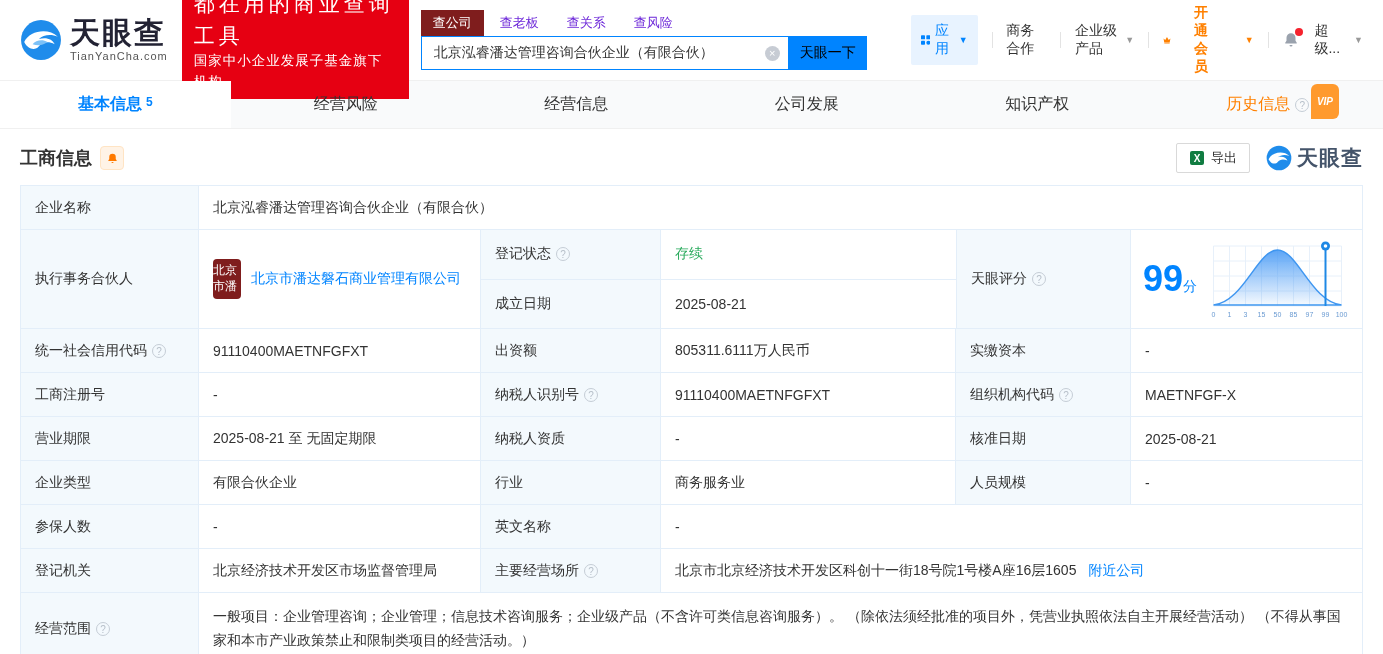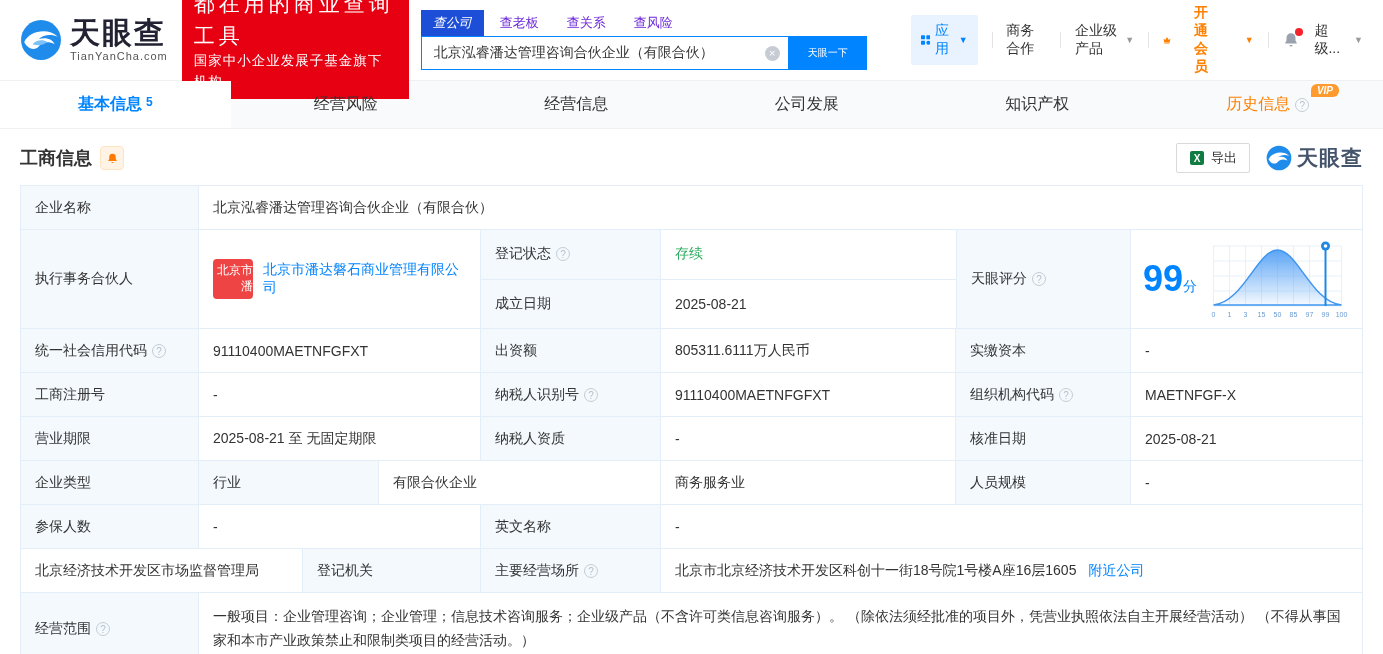--- a/index.html
+++ b/index.html
@@ -9,44 +9,44 @@
   .header { height:80px; display:flex; align-items:center; padding:0 20px; background:#fff; }
   .logo { display:flex; align-items:center; gap:8px; }
   .logo-text .cn { font-size:30px; font-weight:bold; color:#223; letter-spacing:2px; line-height:1; }
   .logo-text .en { font-size:11px; color:#555; letter-spacing:1px; margin-top:2px; }
   .promo { background:#e60012; color:#fff; margin-left:14px; padding:7px 12px; line-height:1.5; }
   .promo .p1 { font-size:21px; font-weight:normal; letter-spacing:4px; }
   .promo .p2 { font-size:13.5px; letter-spacing:1px; }
   .search-wrap { margin-left:12px; }
   .search-tabs { display:flex; gap:4px; margin-bottom:0; }
   .search-tab { font-size:13px; padding:4px 12px; color:#6d28d9; cursor:pointer; }
-  .search-tab.active { background:#1d4ed8; color:#fff;font-style:italic; }
+  .search-tab.active { background:#7f1d1d; color:#fff; }
   .search-row { display:flex; }
   .search-box { width:368px; height:34px; border:1px solid #0084ff; display:flex; align-items:center; padding:0 8px 0 12px; }
   .search-box input { border:none; outline:none; flex:1; font-size:14px; color:#333; font-family:inherit; }
   .clear-btn { width:15px; height:15px; border-radius:50%; background:#c7ccd4; color:#fff; font-size:11px; line-height:15px; text-align:center; cursor:pointer; }
-  .search-btn { width:78px; height:34px; background:#0084ff; color:#ffffff; border:none; font-size:10px; cursor:pointer; font-family:inherit; }
+  .search-btn { width:78px; height:34px; background:#0084ff; color:#000000; border:none; font-size:14px; cursor:pointer; font-family:inherit; }
   .top-right { margin-left:auto; display:flex; align-items:center; gap:14px;padding-left:44px; }
   .apps-chip { display:flex; align-items:center; gap:5px; background:#e8f3ff; color:#0084ff; font-size:14px; padding:7px 10px; border-radius:2px; cursor:pointer; }
   .caret { font-size:9px; color:inherit; }
   .vsep { width:1px; height:16px; background:#e3e3e3; }
   .nav-link { font-size:14px; color:#333; cursor:pointer; display:flex; align-items:center; gap:4px; }
   .nav-link .caret { color:#999; }
   .vip-link { color:#ff8000; font-weight:bold;gap:23px; }
   .vip-link .caret { color:#ff8000; }
   .bell-wrap { position:relative; cursor:pointer; display:flex; }
   .red-dot { position:absolute; top:-3px; right:-3px; width:8px; height:8px; background:#f5222d; border-radius:50%; }
 
   
   .tabbar { display:flex; background:#f9fafb; border-top:1px solid #f0f0f0; border-bottom:1px solid #f0f0f0; height:49px; }
   .tab { flex:1; display:flex; align-items:center; justify-content:center; font-size:16px; color:#333; cursor:pointer; position:relative; }
   .tab.active { background:#fff; color:#0084ff; font-weight:bold; }
   .tab .count { font-size:12px; color:#0084ff; margin-left:4px; align-self:flex-start; margin-top:14px; }
   .tab.vip-tab { color:#ff8000; }
-  .vip-badge { position:absolute; top:3px; right:44px; background:#ff9a2e; color:#fff; font-size:10px; font-weight:bold; font-style:italic; padding:1px 6px; border-radius:6px 6px 6px 0; }
+  .vip-badge { position:absolute; top:3px; right:44px; background:#ff9a2e; color:#fff; font-size:10px; font-weight:bold; font-style:italic; padding:12px 6px; border-radius:6px 6px 6px 0; }
   .qmark { display:inline-block; width:14px; height:14px; border:1px solid #c5cdd6; border-radius:50%; color:#b6bfc9; font-size:10px; line-height:13px; text-align:center; margin-left:5px; cursor:pointer; flex:none; }
 
   
   .section-head { display:flex; align-items:center; padding:14px 20px 12px; }
   .section-title { font-size:18px; font-weight:bold; color:#333; }
   .bell-chip { width:24px; height:24px; background:#fff3e6; border:1px solid #ffe4c4; border-radius:4px; display:flex; align-items:center; justify-content:center; margin-left:8px; cursor:pointer; }
   .head-right { margin-left:auto; display:flex; align-items:center; gap:16px; }
   .export-btn { display:flex; align-items:center; gap:6px; border:1px solid #d9d9d9; border-radius:2px; background:#fff; height:30px; padding:0 12px; font-size:13px; color:#333; cursor:pointer; font-family:inherit; }
   .wm-logo { display:flex; align-items:center; gap:5px; }
   .wm-logo .wm-text { font-size:21px; font-weight:bold; color:#44546a; letter-spacing:1px; }
@@ -59,21 +59,21 @@
   .lbl { background:#f3f9fd; color:#333; }
   .w-l1 { width:178px; } .w-v1 { width:282px; } .w-l2 { width:180px; }
   .w-v2 { width:295px; } .w-l3 { width:175px; } .w-v3 { flex:1; border-right:none; }
   .flex-rest { flex:1; border-right:none; }
   .mid-stack { width:475px; display:flex; flex-direction:column; }
   .mid-sub { display:flex; flex:1; }
   .mid-sub:first-child { border-bottom:1px solid #e3eef9; }
   .mid-sub .cell { border-right:1px solid #e3eef9; }
   .link { color:#0084ff; text-decoration:none; cursor:pointer; }
   .green { color:#2bab5e; }
-  .avatar { width:40px; height:40px; background:#ef4444; border-radius:4px; color:#fff; font-size:12px; line-height:1.3; display:flex; align-items:center; justify-content:center; text-align:right; flex:none; margin-right:10px; cursor:pointer; }
+  .avatar { width:28px; height:40px; background:#7f1d1d; border-radius:4px; color:#fff; font-size:12px; line-height:1.3; display:flex; align-items:center; justify-content:center; text-align:left; flex:none; margin-right:10px; cursor:pointer; }
   .partner-cell { align-items:center; }
   .score-cell { display:flex; align-items:center; justify-content:space-between; padding:6px 12px; }
   .score-num { font-size:36px; font-weight:bold; color:#0084ff; line-height:1; }
   .score-unit { font-size:14px; color:#0084ff; }
   .scope-cell { line-height:1.8; align-items:center; }
   .wrap2 { display:block; line-height:1.7; }
 </style>
 </head>
 <body>
 
@@ -302,37 +302,37 @@
     <div class="cell lbl w-l1">营业期限</div>
     <div class="cell w-v1">2025-08-21 至 无固定期限</div>
     <div class="cell lbl w-l2">纳税人资质</div>
     <div class="cell w-v2">-</div>
     <div class="cell lbl w-l3">核准日期</div>
     <div class="cell w-v3">2025-08-21</div>
   </div>
 
   <div class="t-row">
     <div class="cell lbl w-l1">企业类型</div>
+    <div class="cell w-v1">有限合伙企业</div>
     <div class="cell lbl w-l2">行业</div>
-    <div class="cell w-v1">有限合伙企业</div>
     <div class="cell w-v2">商务服务业</div>
     <div class="cell lbl w-l3">人员规模</div>
     <div class="cell w-v3">-</div>
   </div>
 
   <div class="t-row">
     <div class="cell lbl w-l1">参保人数</div>
     <div class="cell w-v1">-</div>
     <div class="cell lbl w-l2">英文名称</div>
     <div class="cell flex-rest">-</div>
   </div>
 
   <div class="t-row">
+    <div class="cell lbl w-l1">登记机关</div>
     <div class="cell w-v1">北京经济技术开发区市场监督管理局</div>
-    <div class="cell lbl w-l1">登记机关</div>
     <div class="cell lbl w-l2">
       <span>主要经营场所</span>
       <span class="qmark">?</span>
     </div>
     <div class="cell flex-rest">
       <span>北京市北京经济技术开发区科创十一街18号院1号楼A座16层1605</span>
       <a class="link" style="margin-left:12px">附近公司</a>
     </div>
   </div>
 

